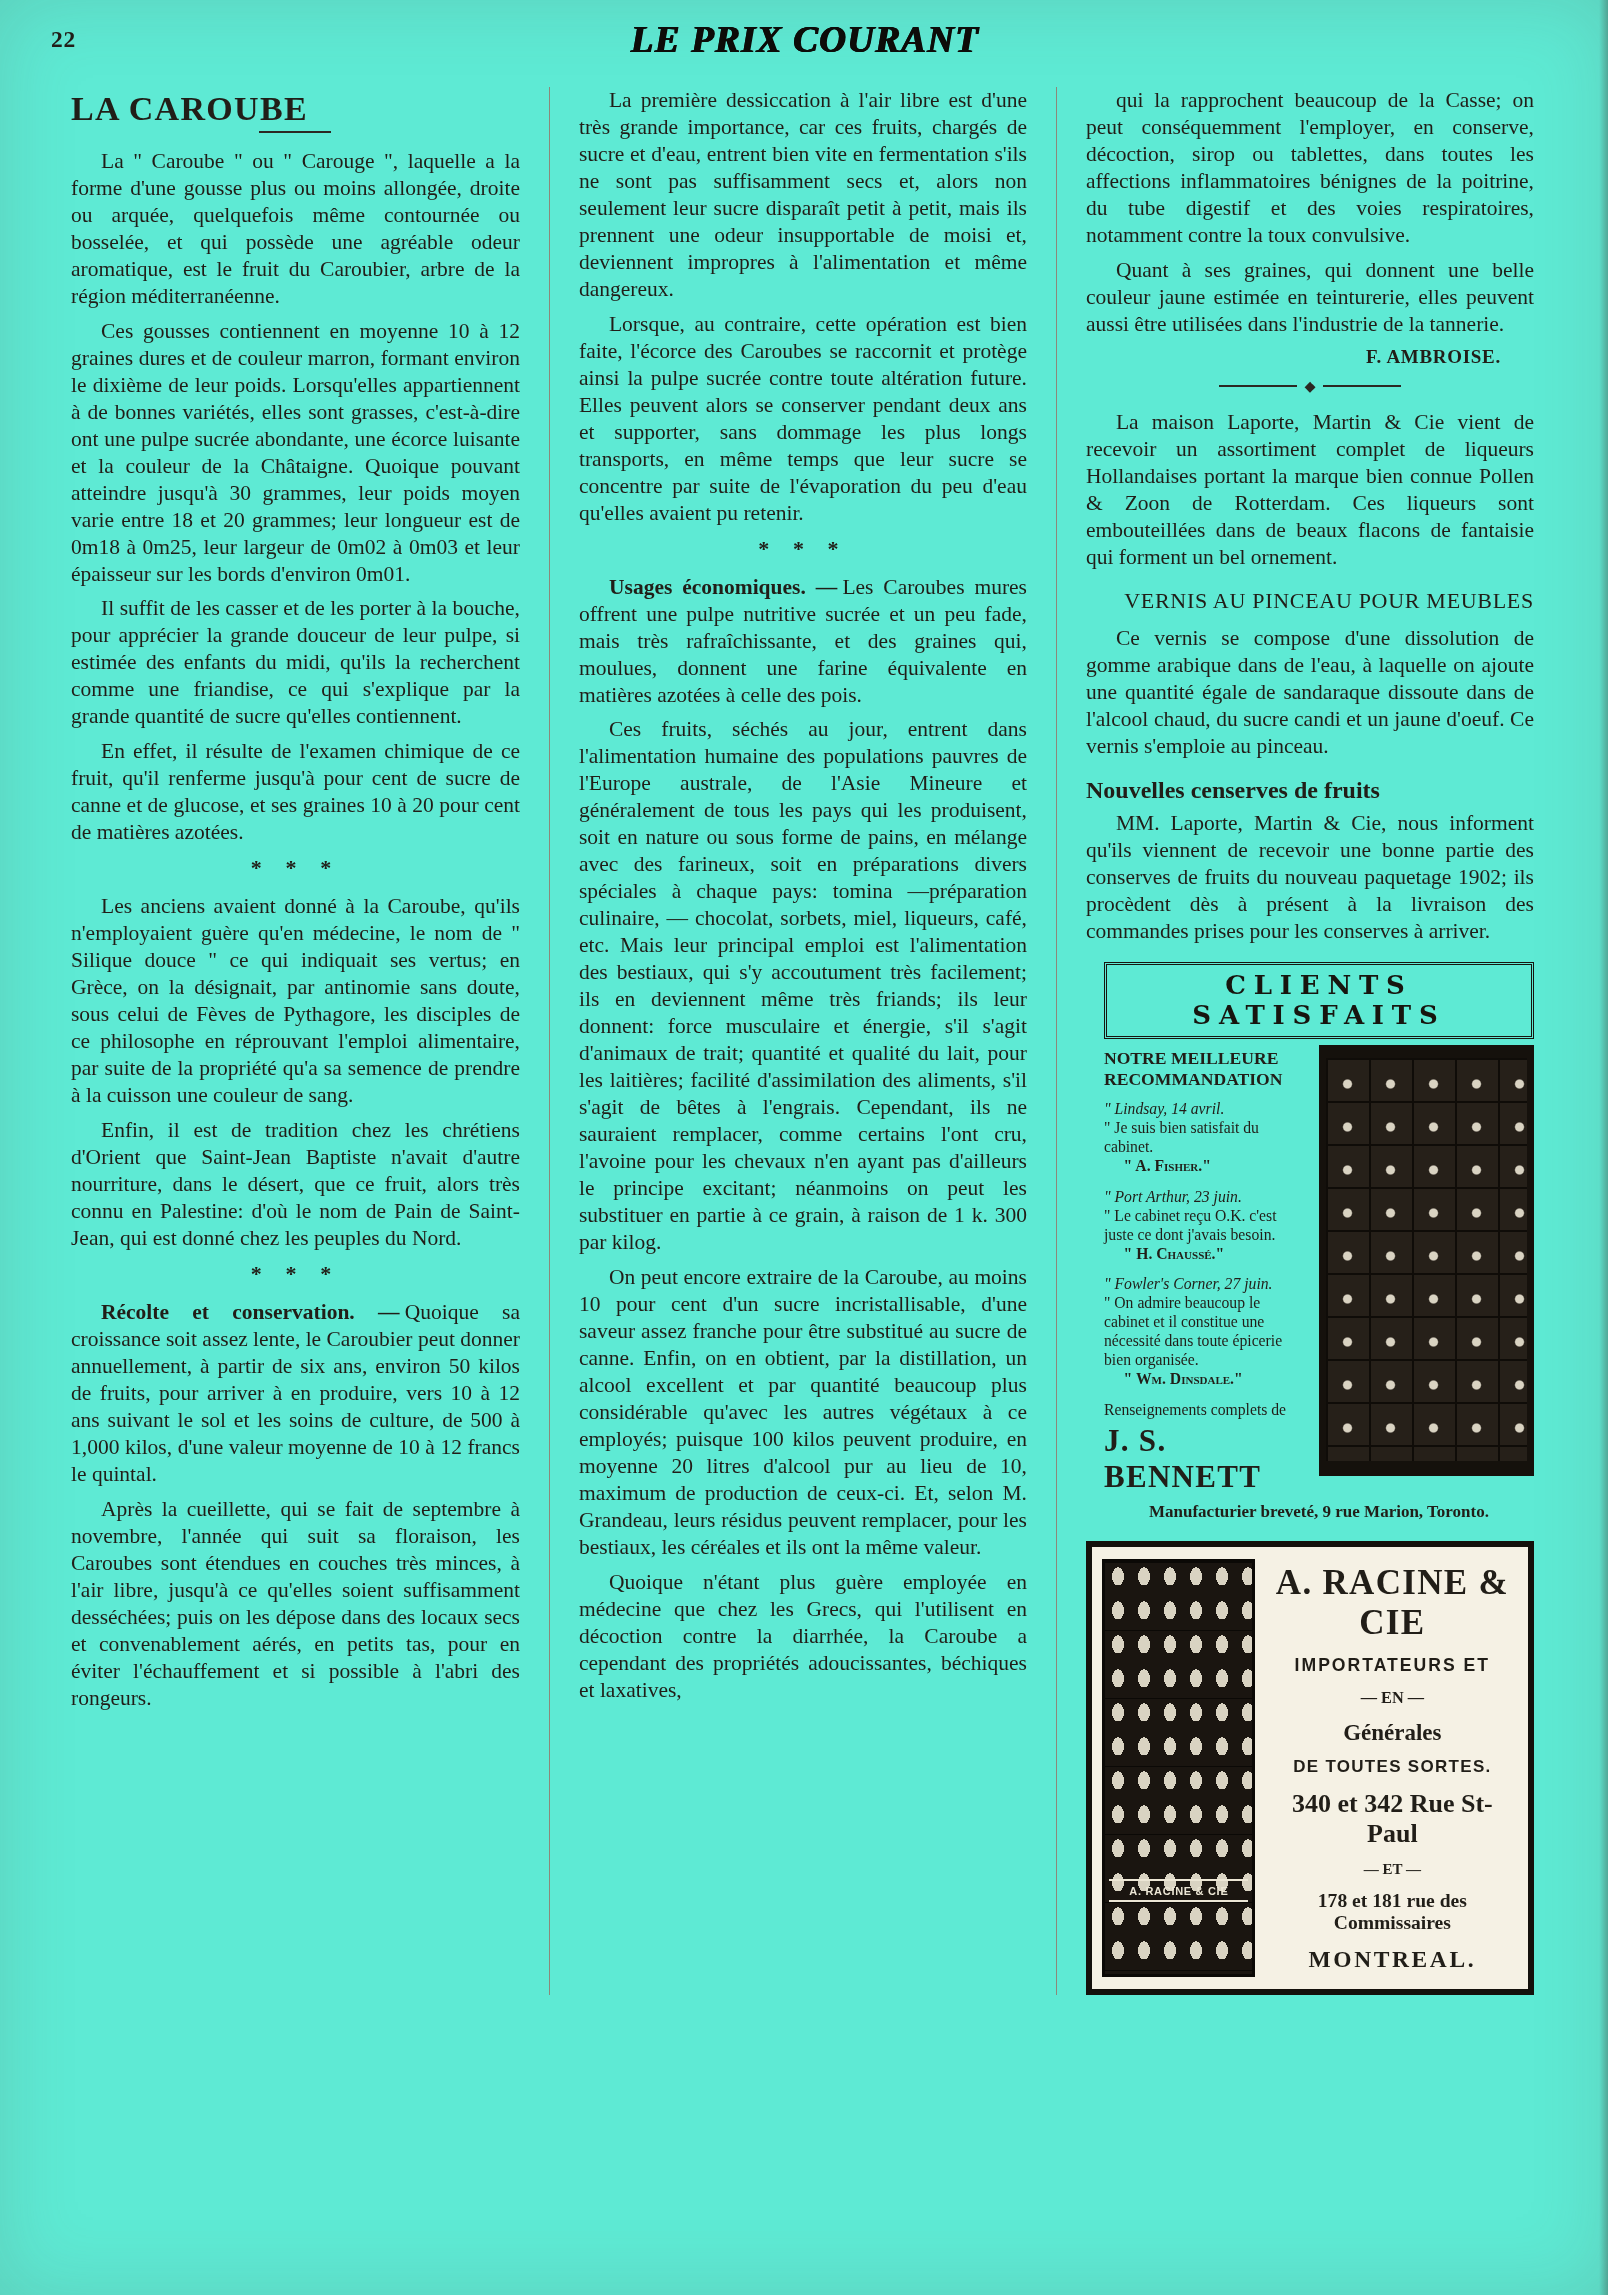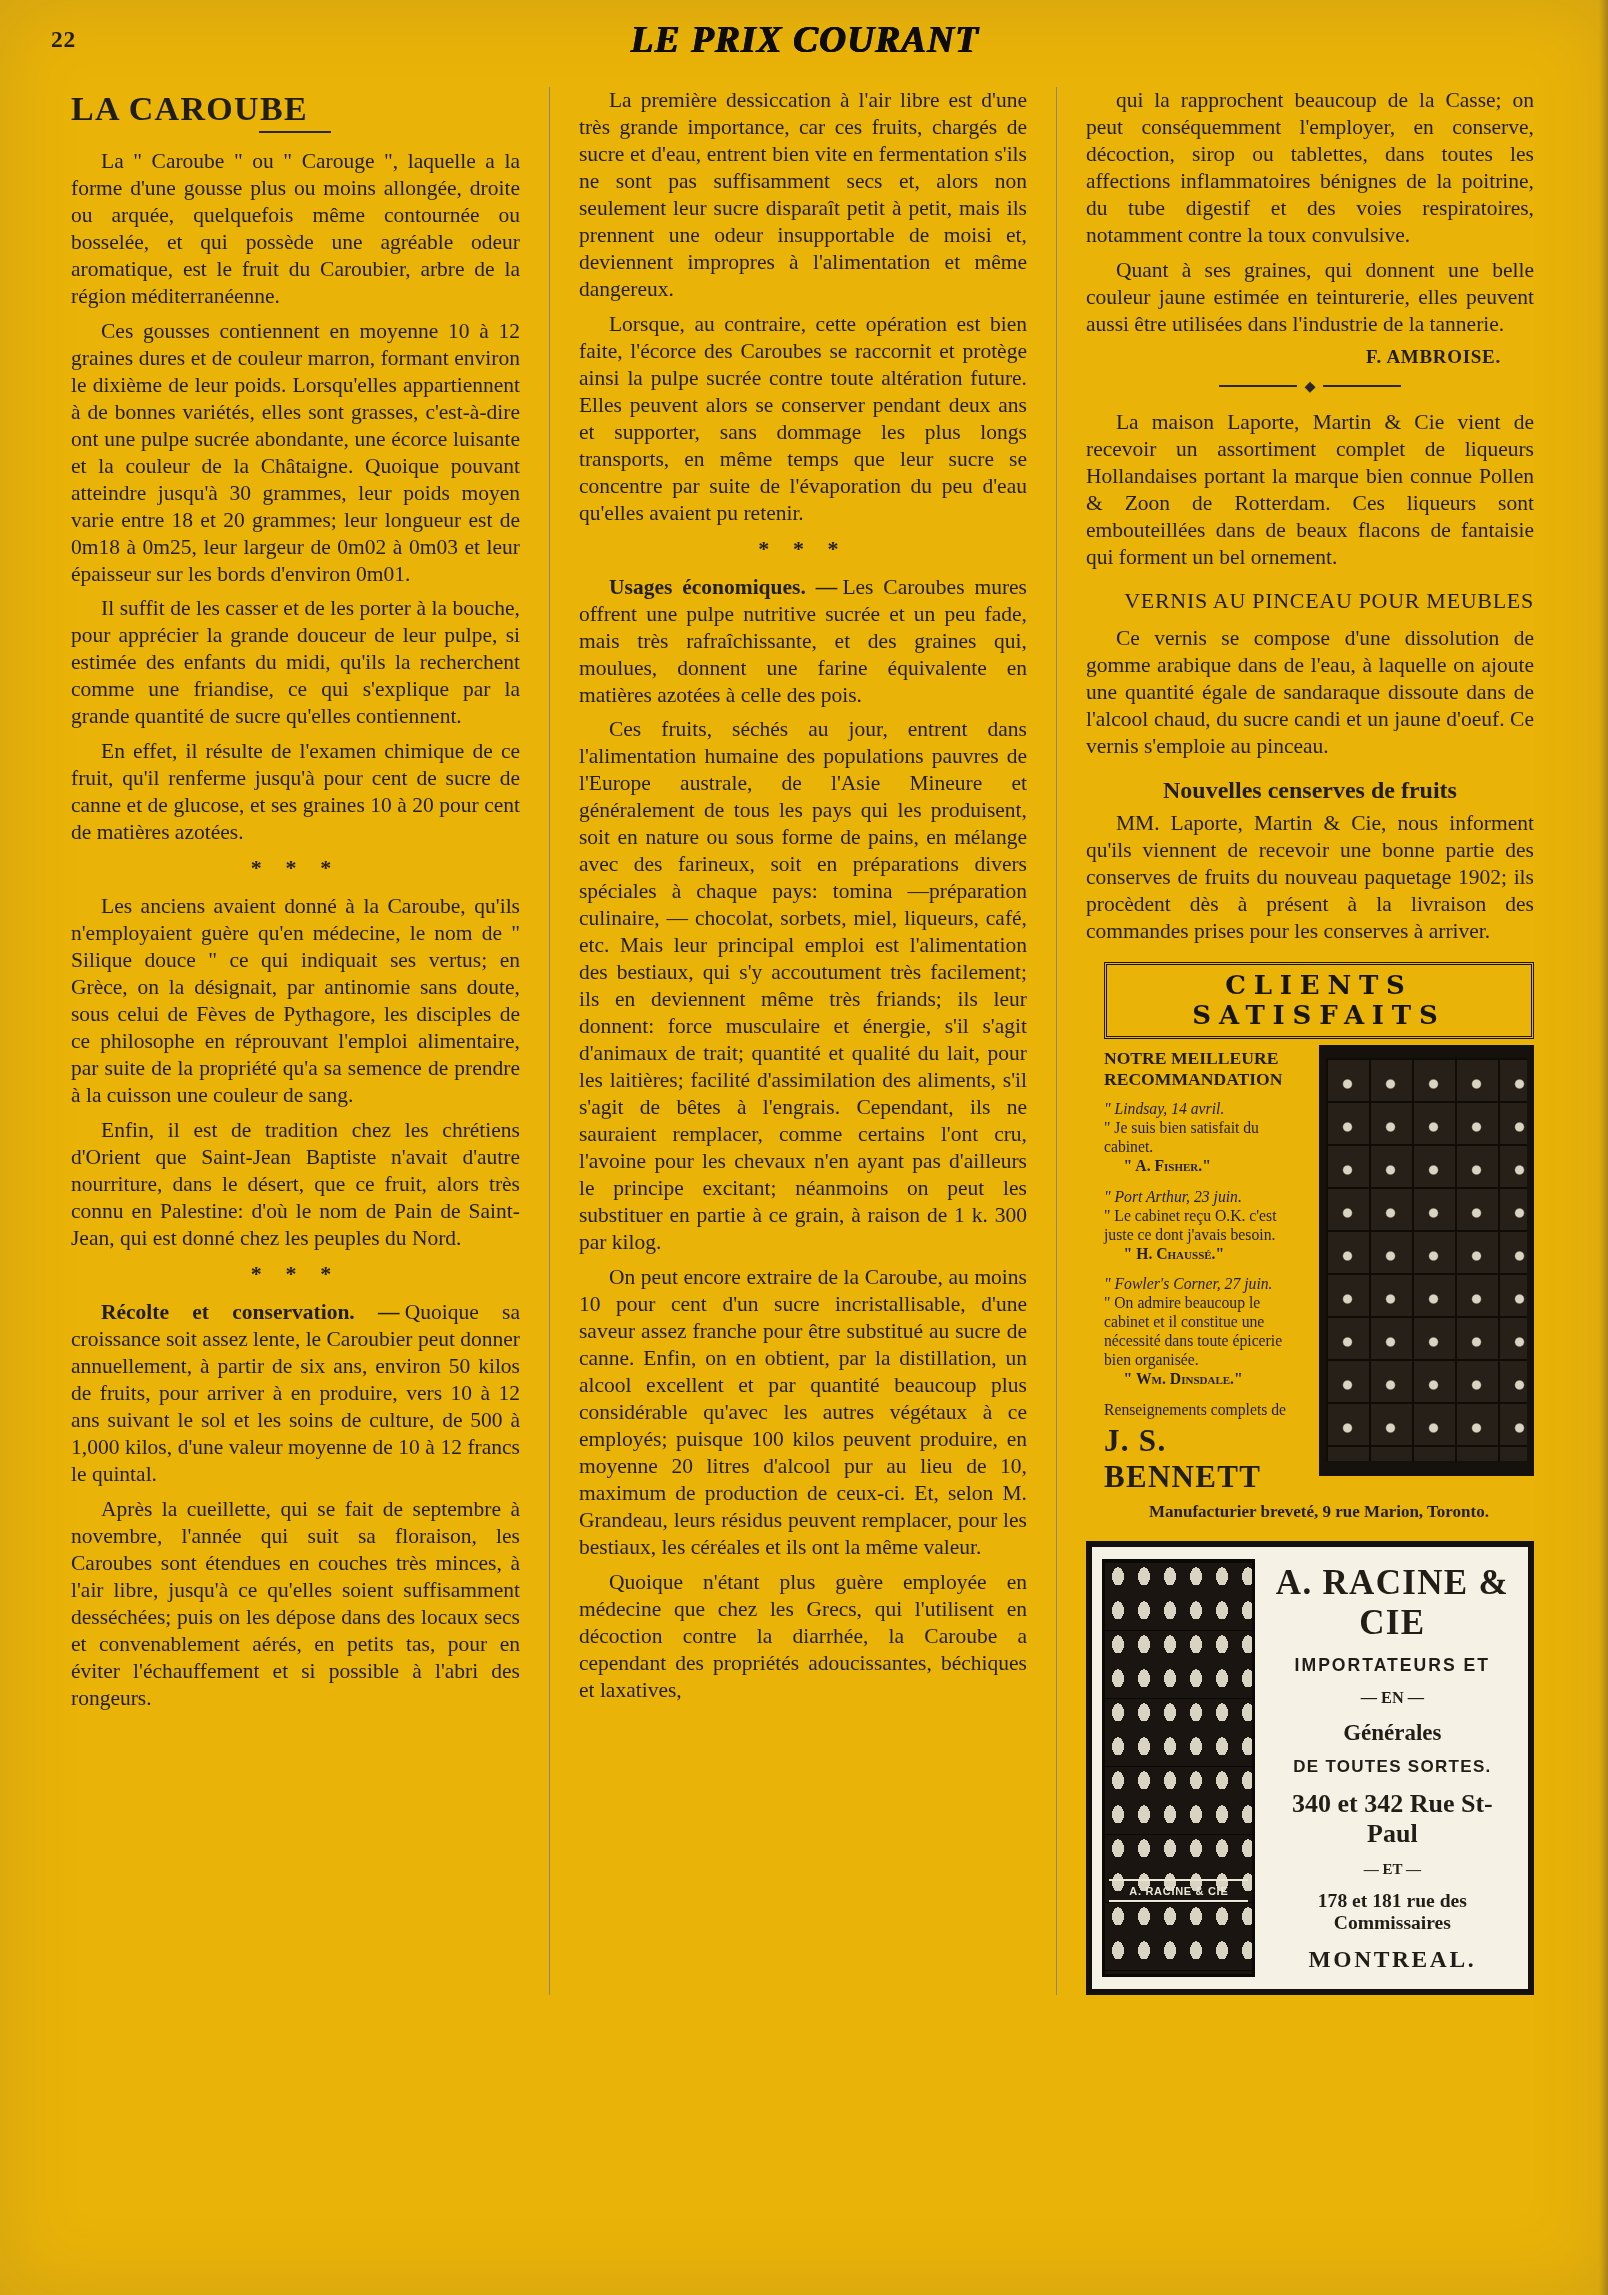--- a/index.html
+++ b/index.html
@@ -1,19 +1,19 @@
 <!DOCTYPE html>
 <html style="font-size:10.4px"><head>
 <meta charset="utf-8">
 <style>
   html,body{margin:0;padding:0;background:#6e6c66;}
   .page{
     position:relative;
     width:1609px;height:2295px;
-    background:#eab308;
+    background:#5eead4;
     overflow:hidden;
     font-family:"Liberation Serif","DejaVu Serif",serif;
     color:#211e18;
     box-shadow:inset 0 0 78px rgba(90,85,70,.18);
   }
   .scan-edge{position:absolute;top:0;right:0;bottom:0;width:10.4px;
     background:linear-gradient(to left,rgba(55,52,45,.35),rgba(55,52,45,0));}
   .page-number{position:absolute;left:51px;top:26px;font-size:23.5px;font-weight:bold;letter-spacing:0.7px;}
   .masthead{
     position:absolute;top:17px;left:0;right:0;text-align:center;
@@ -27,21 +27,21 @@
   .col+.col{border-left:1.3px solid #8d887a;}
   .col p{font-size:21.5px;line-height:27px;text-align:justify;margin:0 0 7.8px;text-indent:30px;}
   .lead{font-weight:bold;margin-right:5.2px;}
   .article-title{font-size:34px;font-weight:bold;text-align:left;letter-spacing:1.3px;margin:2.6px 0 0;}
   .title-rule{width:72px;border-top:2px solid #2b2822;margin:3.9px auto 14.4px;}
   .stars{text-align:center;font-size:22px;font-weight:bold;letter-spacing:9.1px;margin:9.1px 0 11.8px;}
   .signature{text-align:right;font-size:19px;font-weight:600;letter-spacing:0.7px;padding-right:33px;margin:2.6px 0 6.5px;}
   .orn-rule{display:flex;align-items:center;justify-content:center;margin:10.4px auto 14.4px;font-size:14.4px;color:#2b2822;}
   .orn-rule::before,.orn-rule::after{content:"";flex:0 0 78px;border-top:2px solid #2b2822;margin:0 7.8px;}
   .h-vernis{font-size:22px;letter-spacing:0.7px;text-align:right;margin:17px 0 10.4px;font-weight:500;}
-  .h-conserves{font-size:24px;font-weight:bold;text-align:center;margin:17px 0 6.5px;}
+  .h-conserves{font-size:24px;font-weight:bold;margin:17px 0 6.5px;}
 
   
   .bennett{margin-top:17px;margin-left:18px;}
   .bennett-title{
     border:3.3px double #17150f;padding:5.2px 2.6px;text-align:center;
     font-size:26px;font-weight:900;letter-spacing:7.8px;color:#17150f;
     font-family:"DejaVu Serif",serif;
   }
   .bennett-body{display:flex;gap:10.4px;margin-top:6.5px;}
   .bennett-left{flex:1;min-width:0;}

